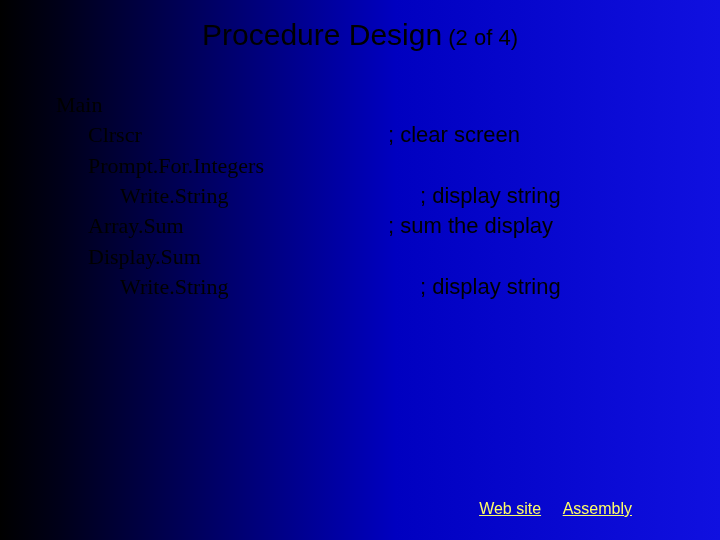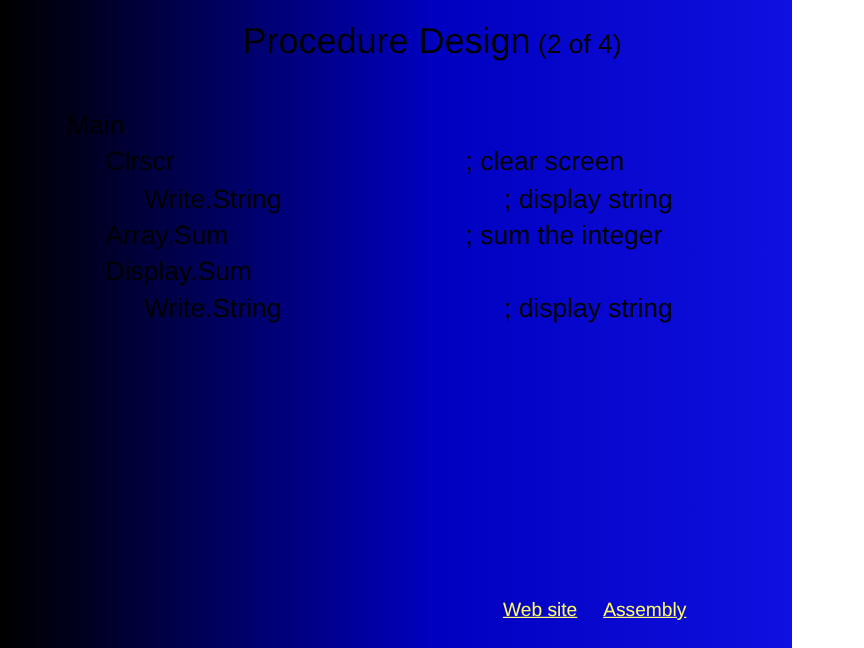--- a/index.html
+++ b/index.html
@@ -3,21 +3,21 @@
 <meta charset="utf-8">
 <style>
   html, body {
     margin: 0;
     padding: 0;
     width: 720px;
     height: 540px;
     overflow: hidden;
   }
   .slide {
-    width: 660px;
+    width: 720px;
     height: 540px;
     background: linear-gradient(to right, #000000 0%, #000018 8%, #000060 28%, #0000c0 55%, #1010e0 100%);
     position: relative;
     font-family: Arial, Helvetica, sans-serif;
     color: #000;
   }
   .title {
     position: absolute;
     top: 18px;
     left: 0;
@@ -41,20 +41,21 @@
     line-height: 1.38;
     color: #000;
   }
   .code-row {
     white-space: pre;
   }
   .proc-col {
     display: inline-block;
     width: 300px;
     vertical-align: top;
+    font-family: Liberation Serif, serif;
   }
   .cmt-col {
     display: inline-block;
     vertical-align: top;
   }
   .ind0 { padding-left: 0px; }
   .ind1 { padding-left: 32px; }
   .ind2 { padding-left: 64px; }
 
   .footer {
@@ -81,22 +82,23 @@
 
 <div class="slide">
 
   <div class="title">
     <span class="title-main">Procedure Design</span><span class="title-sub"> (2 of 4)</span>
   </div>
 
   <div class="body">
     <div class="code-row"><span class="proc-col ind0">Main</span><span class="cmt-col"></span></div>
     <div class="code-row"><span class="proc-col ind1">Clrscr</span><span class="cmt-col">; clear screen</span></div>
+    <div class="code-row"><span class="proc-col ind1">Prompt.For.Integers</span><span class="cmt-col"></span></div>
     <div class="code-row"><span class="proc-col ind2">Write.String</span><span class="cmt-col">; display string</span></div>
-    <div class="code-row"><span class="proc-col ind1">Array.Sum</span><span class="cmt-col">; sum the integer</span></div>
+    <div class="code-row"><span class="proc-col ind1">Array.Sum</span><span class="cmt-col">; sum the display</span></div>
     <div class="code-row"><span class="proc-col ind1">Display.Sum</span><span class="cmt-col"></span></div>
     <div class="code-row"><span class="proc-col ind2">Write.String</span><span class="cmt-col">; display string</span></div>
   </div>
 
 
   <div class="links">
     <a href="#">Web site</a>
     <a href="#">Assembly</a>
   </div>
 </div>

